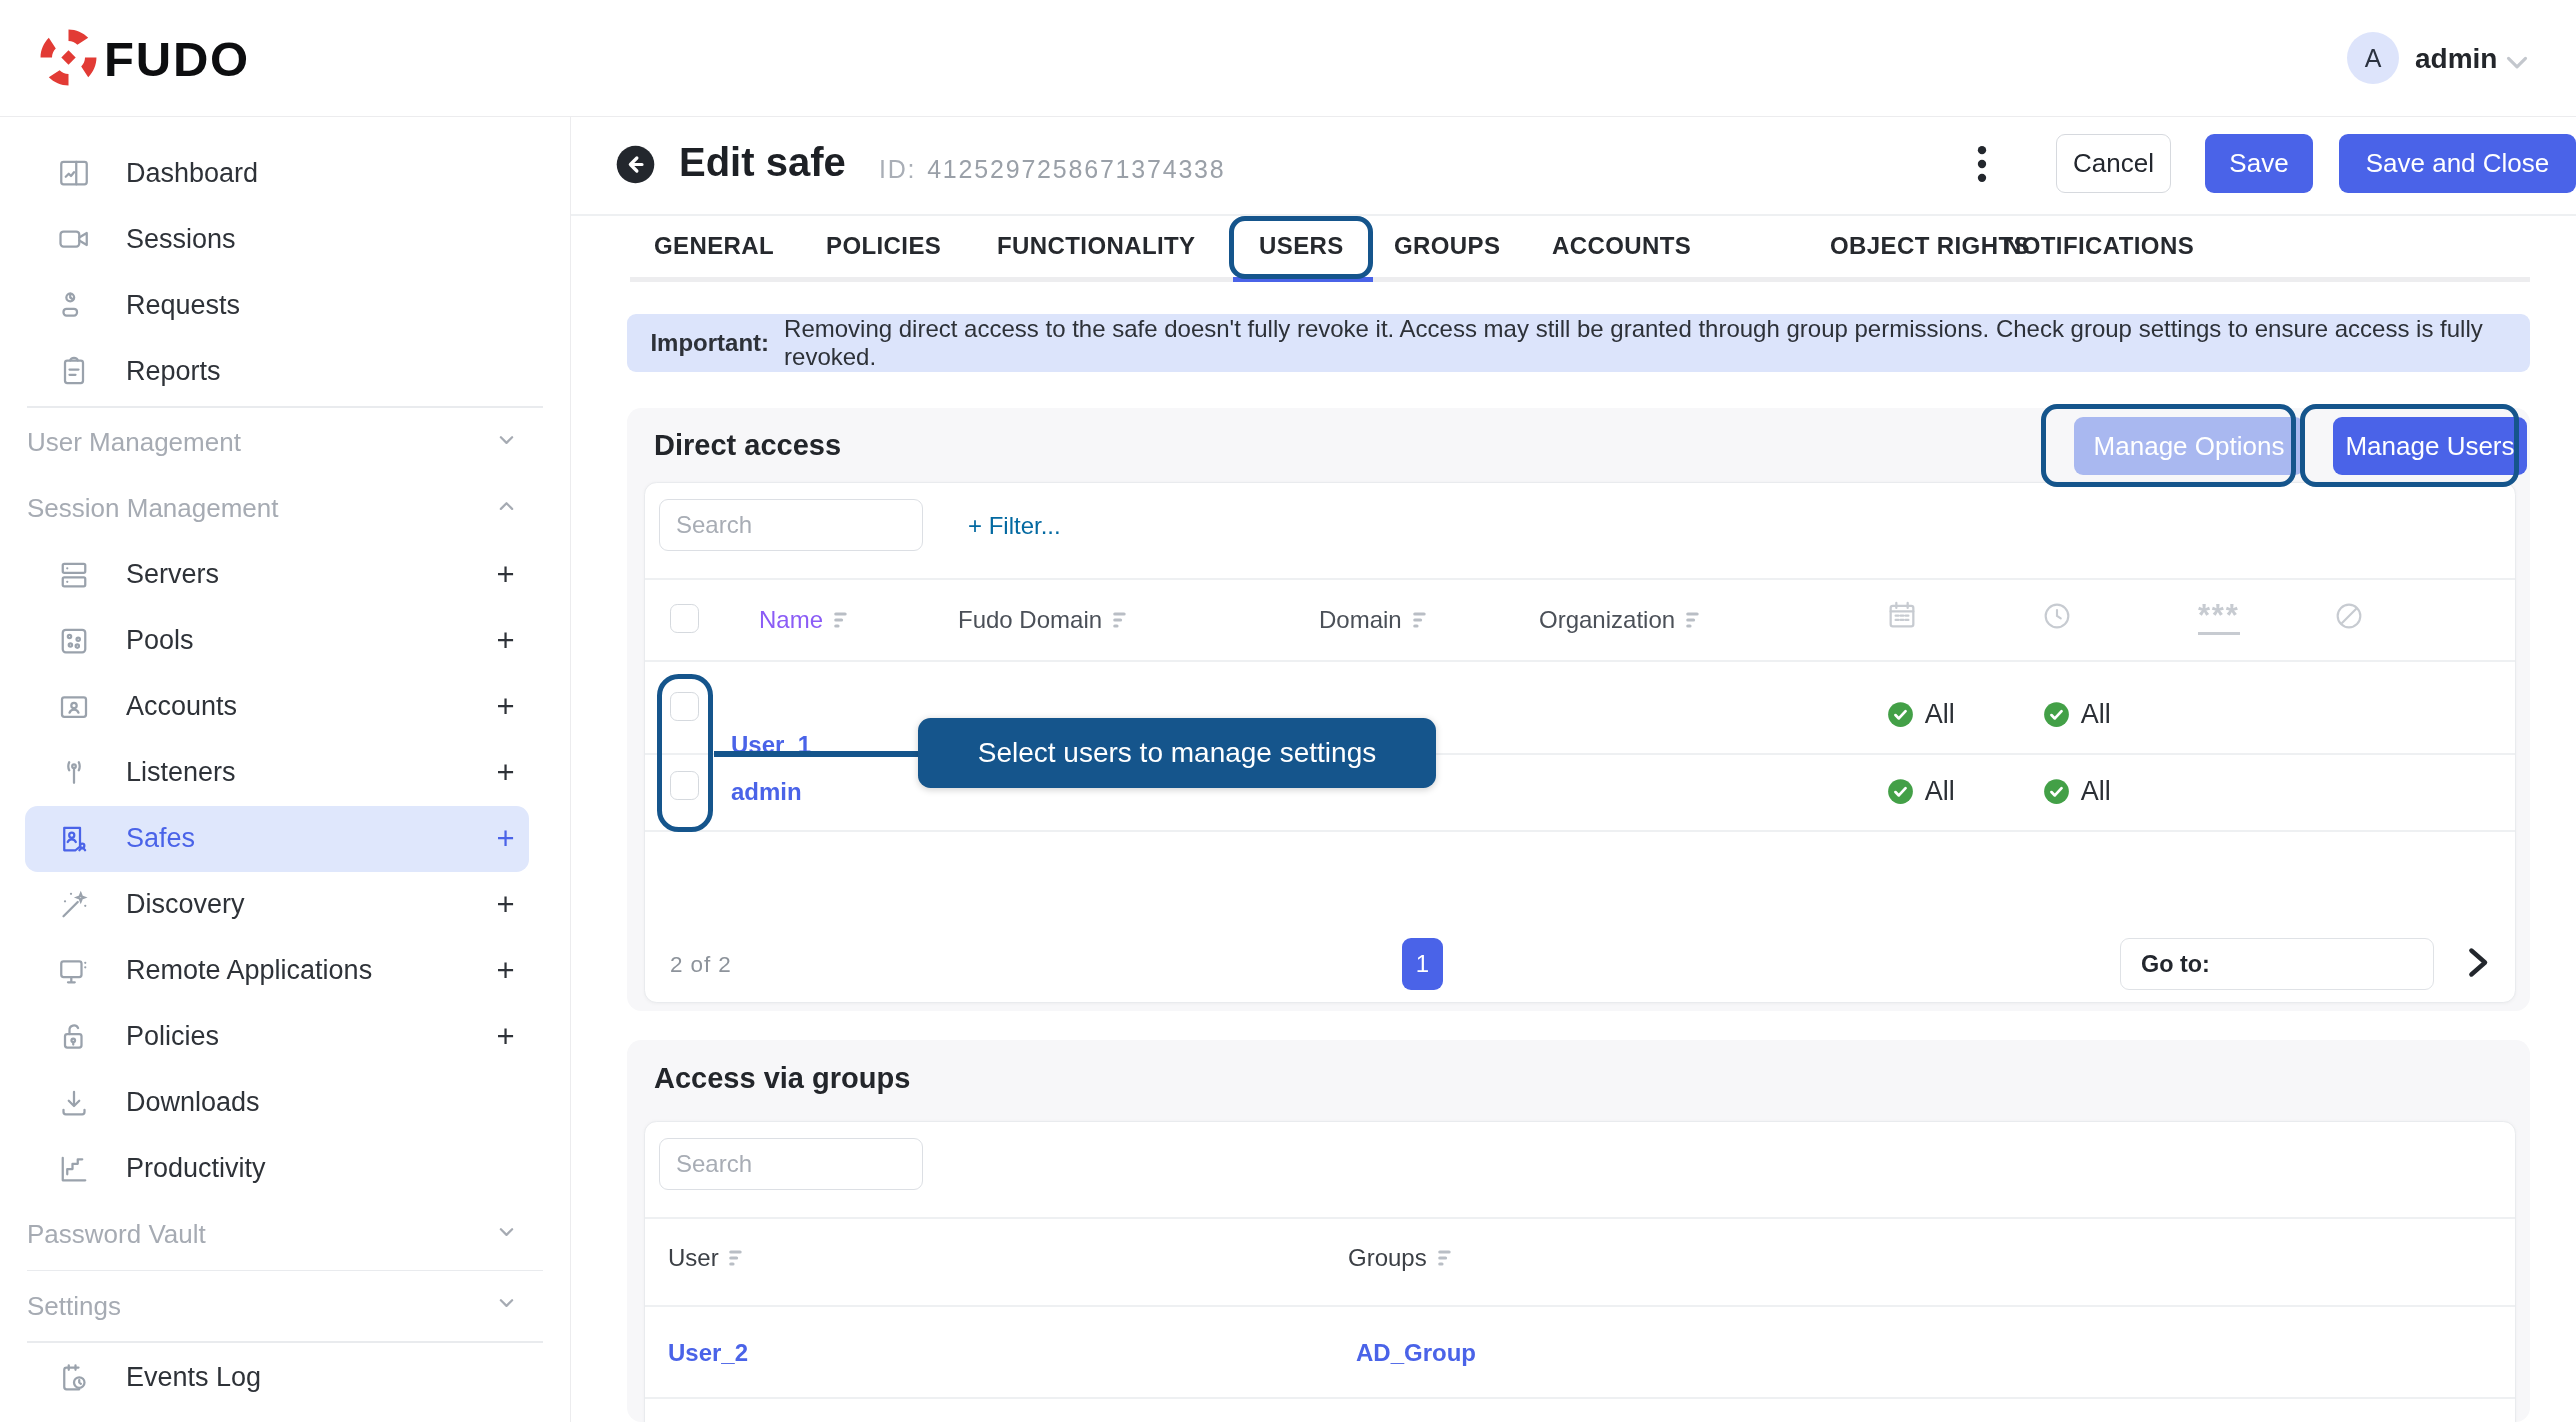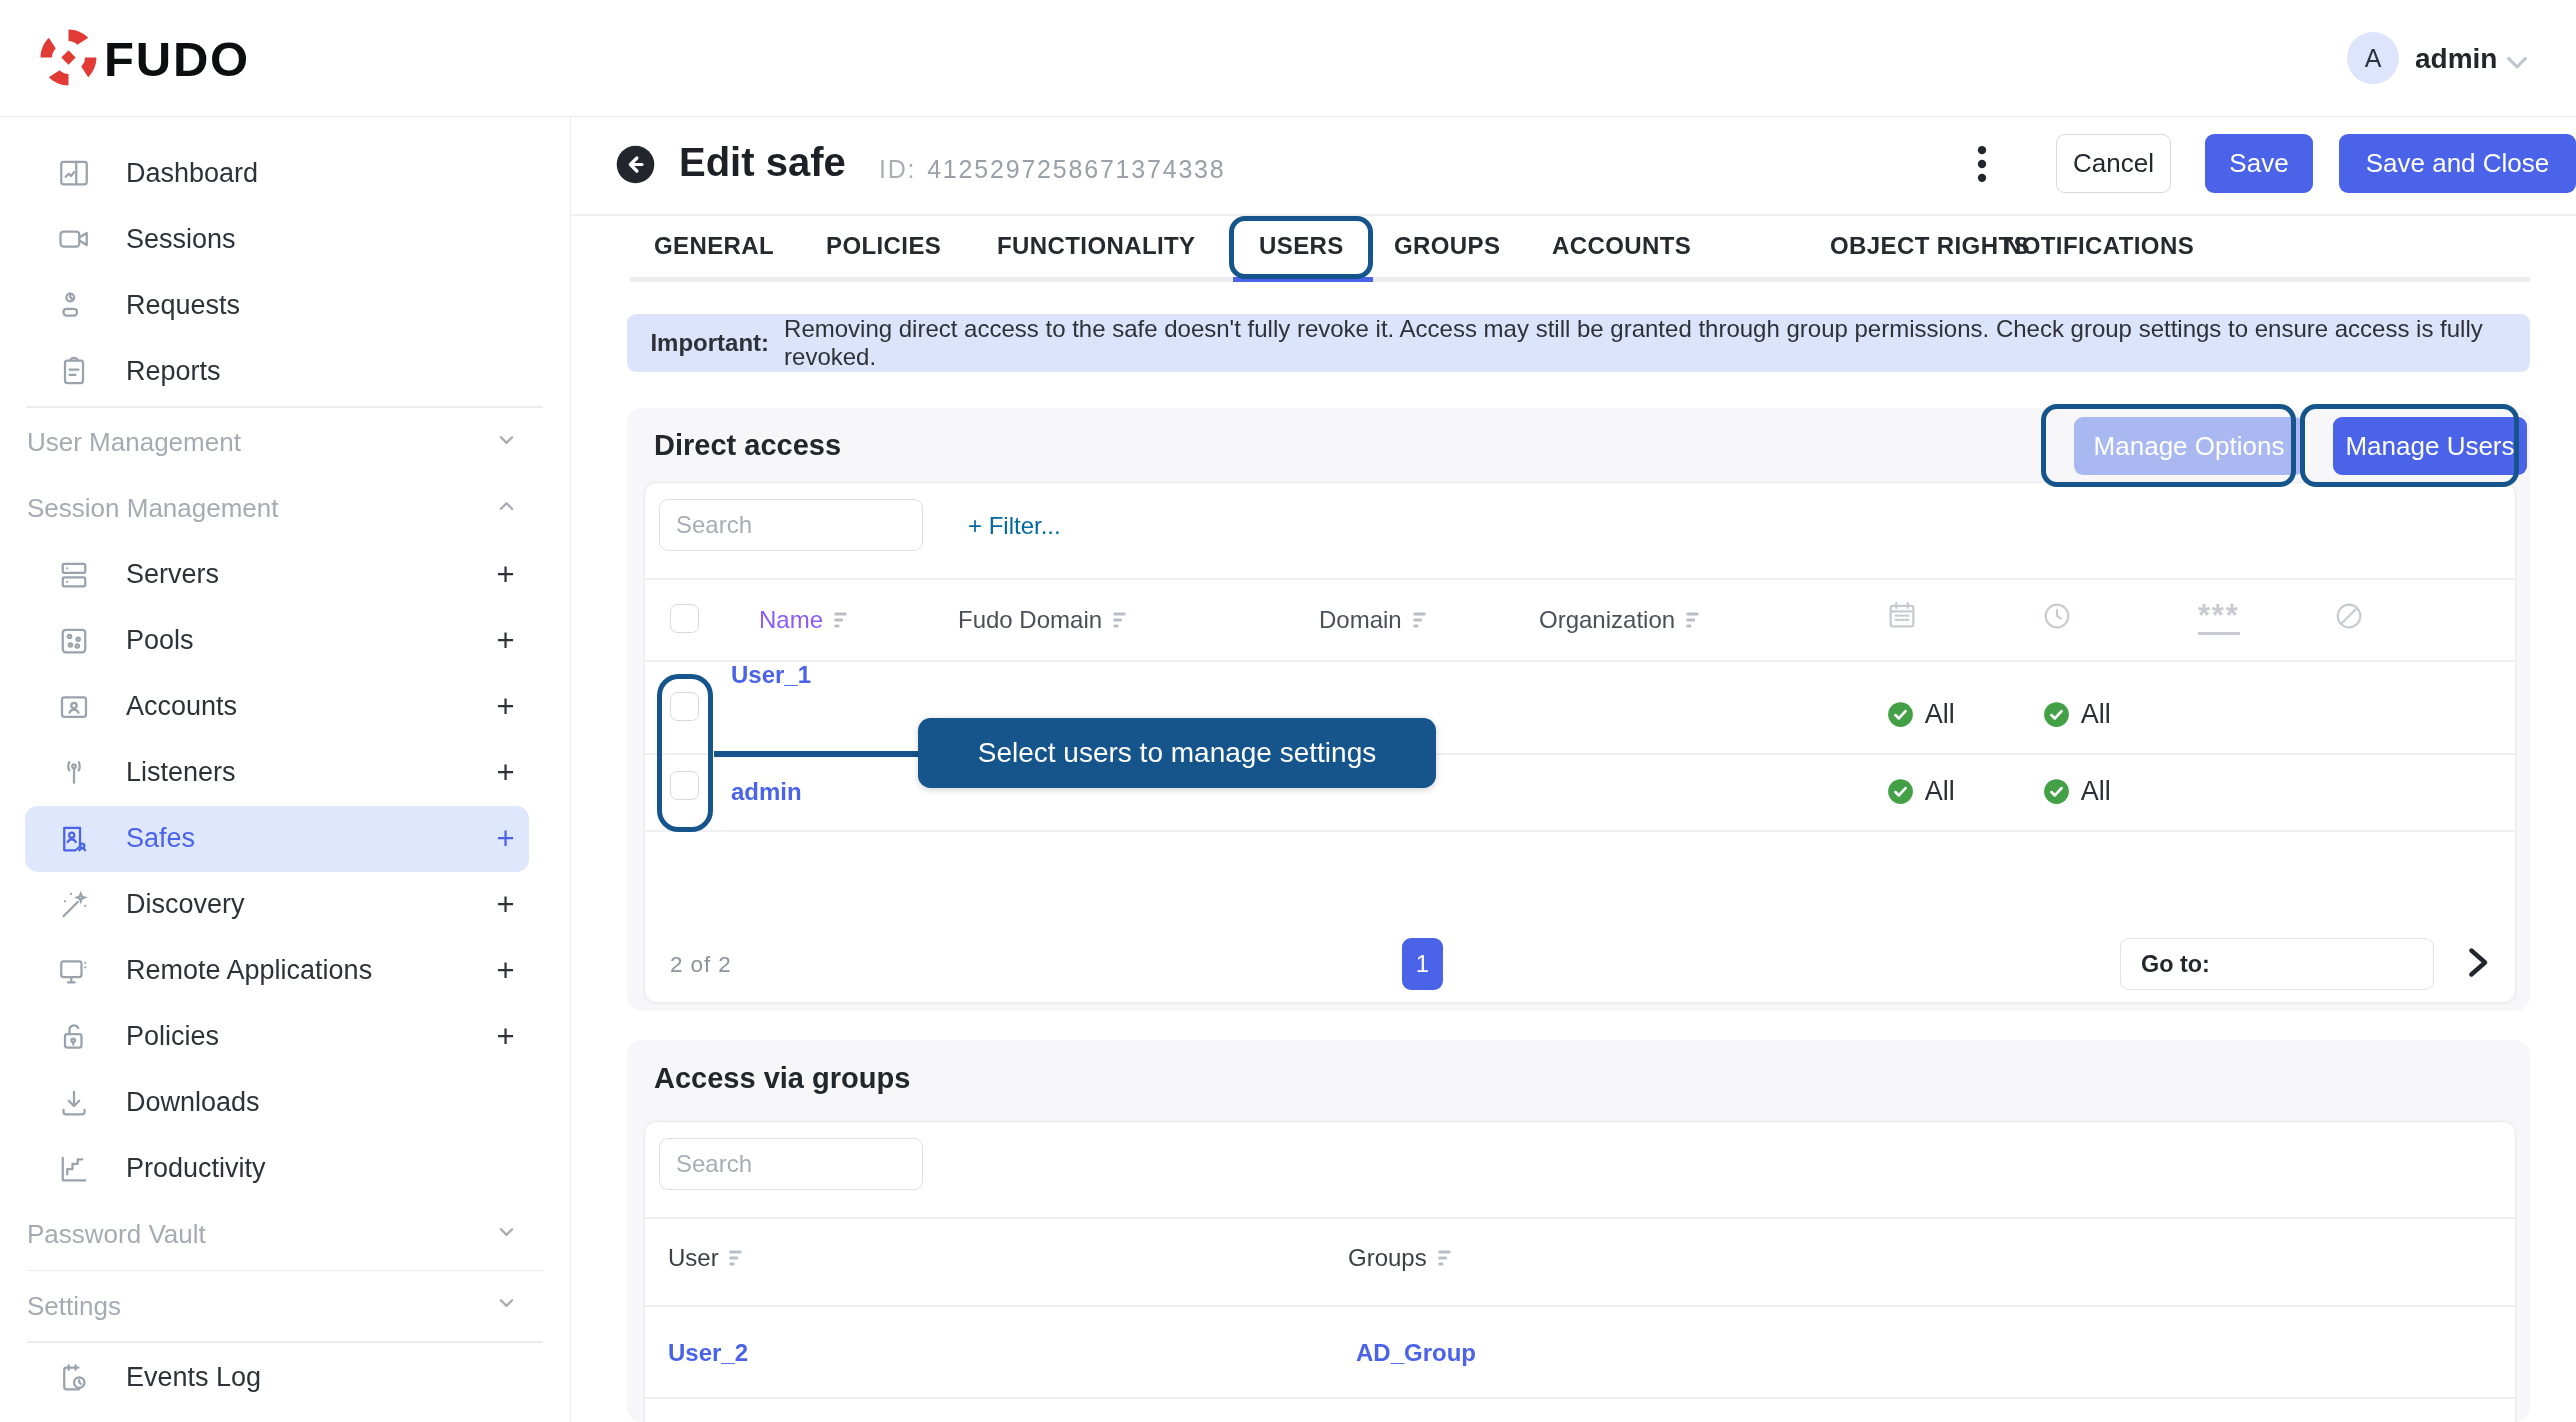--- a/index.html
+++ b/index.html
@@ -404,21 +404,21 @@
   <span class="pwd-ic" style="left:2198px; top:604px;">***</span>
   <span class="abs" style="left:2333px; top:600px;">
     <svg width="32" height="32" viewBox="0 0 24 24" fill="none" stroke="#c7cbd1" stroke-width="1.6">
         <circle cx="12" cy="12" r="8.5"></circle>
         <path d="M17.8 6.2L6.2 17.8"></path>
       </svg>
   </span>
   <div class="hline" style="left:645px; top:660px; width:1870px;"></div>
 
   <div class="checkbox" style="left:670px; top:692px;"></div>
-  <a class="cell-link" style="left:731px; top:661px;">User_1</a>
+  <a class="cell-link" style="left:731px; top:731px;">User_1</a>
   <div class="all-badge" style="left:1887px; top:699px;">
     <svg width="27" height="27" viewBox="0 0 24 24">
         <circle cx="12" cy="12" r="11" fill="#43a047"></circle>
         <path d="M7.5 12.5l3 3 6-6.5" stroke="#fff" stroke-width="2.4" fill="none" stroke-linecap="round" stroke-linejoin="round"></path>
       </svg>
     <span>All</span>
   </div>
   <div class="all-badge" style="left:2043px; top:699px;">
     <svg width="27" height="27" viewBox="0 0 24 24">
         <circle cx="12" cy="12" r="11" fill="#43a047"></circle>

